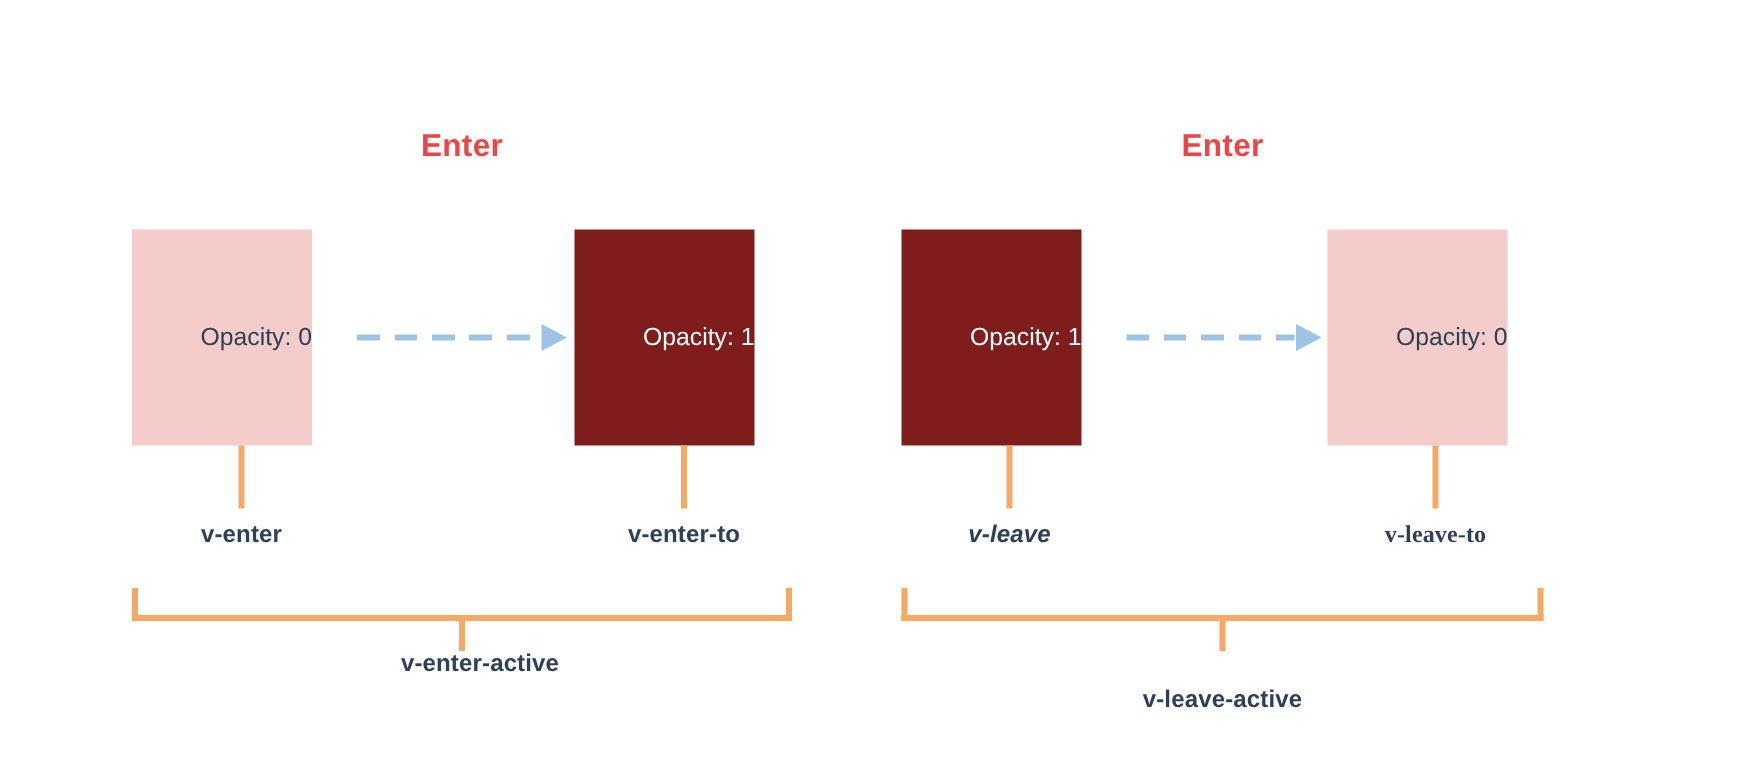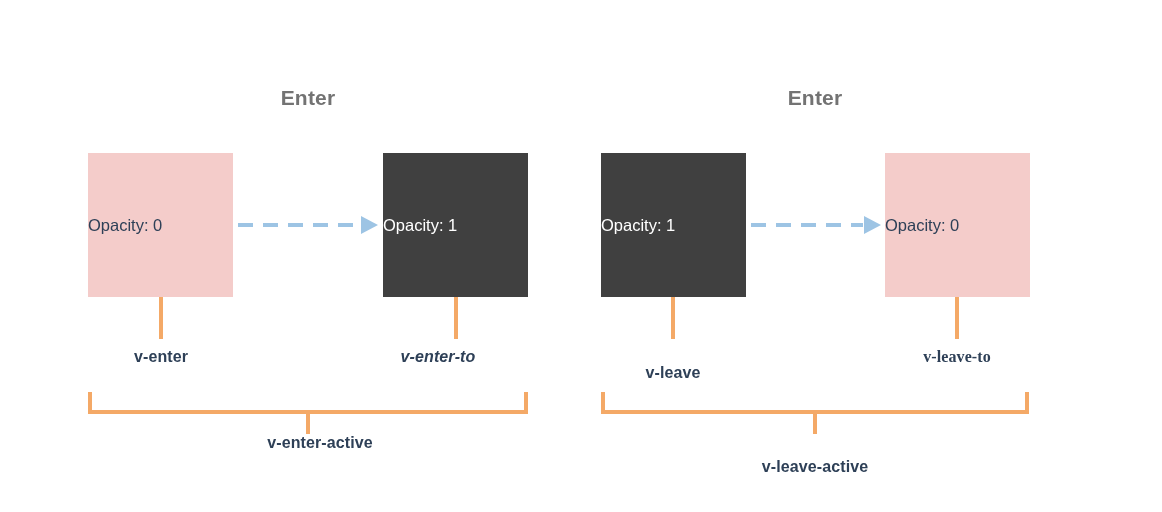--- a/index.html
+++ b/index.html
@@ -16,39 +16,39 @@
     height: 512px;
     background: #ffffff;
     overflow: hidden;
   }
 
   
   .panel-title {
     position: absolute;
     font-size: 21px;
     font-weight: bold;
-    color: #737373;
+    color: #ef4444;
     letter-spacing: 0.2px;
     text-align: center;
     white-space: nowrap;
     transform: translateX(-50%);
   }
 
   
   .state-box {
     position: absolute;
-    width: 145px;
+    width: 120px;
     height: 144px;
     display: flex;
     align-items: center;
-    justify-content: flex-start;
+    justify-content: flex-end;
     box-sizing: border-box;
   }
   .state-box.pale  { background: #f4ccca; }
-  .state-box.solid { background: #404040; }
+  .state-box.solid { background: #7f1d1d; }
   .state-label {
     font-size: 16.5px;
     font-weight: normal;
     white-space: nowrap;
     line-height: 1;
   }
   .state-box.pale  .state-label { color: #2e4057; }
   .state-box.solid .state-label { color: #ffffff; }
 
   
@@ -127,21 +127,21 @@
 
     <div class="arrow" style="left:238px; top:215px; width:140px;">
       <div class="shaft" style="width:122px;"></div>
       <div class="head" style="left:123px;"></div>
     </div>
 
     <div class="tick" style="left:159px; top:297px; height:42px;"></div>
     <div class="tick" style="left:454px; top:297px; height:42px;"></div>
 
     <div class="caption" style="left:161px; top:348px;">v-enter</div>
-    <div class="caption" style="left:438px; top:348px;font-style:italic;">v-enter-to</div>
+    <div class="caption" style="left:456px; top:348px;">v-enter-to</div>
 
     <div class="bracket" style="left:88px; top:392px; width:440px;"></div>
     <div class="tick" style="left:306px; top:414px; height:20px;"></div>
     <div class="caption" style="left:320px; top:434px;">v-enter-active</div>
   </div>
 
   <div>
 
     <div class="panel-title" style="left:815px; top:86px;">Enter</div>
 
@@ -154,21 +154,21 @@
     </div>
 
     <div class="arrow" style="left:751px; top:215px; width:130px;">
       <div class="shaft" style="width:112px;"></div>
       <div class="head" style="left:113px;"></div>
     </div>
 
     <div class="tick" style="left:671px; top:297px; height:42px;"></div>
     <div class="tick" style="left:955px; top:297px; height:42px;"></div>
 
-    <div class="caption" style="left:673px; top:364px;">v-leave</div>
+    <div class="caption" style="left:673px; top:348px;font-style:italic;">v-leave</div>
     <div class="caption" style="left:957px; top:348px;font-family:Liberation Serif, serif;">v-leave-to</div>
 
     <div class="bracket" style="left:601px; top:392px; width:428px;"></div>
     <div class="tick" style="left:813px; top:414px; height:20px;"></div>
     <div class="caption" style="left:815px; top:458px;">v-leave-active</div>
   </div>
 
 </div>
 
 </body></html>

